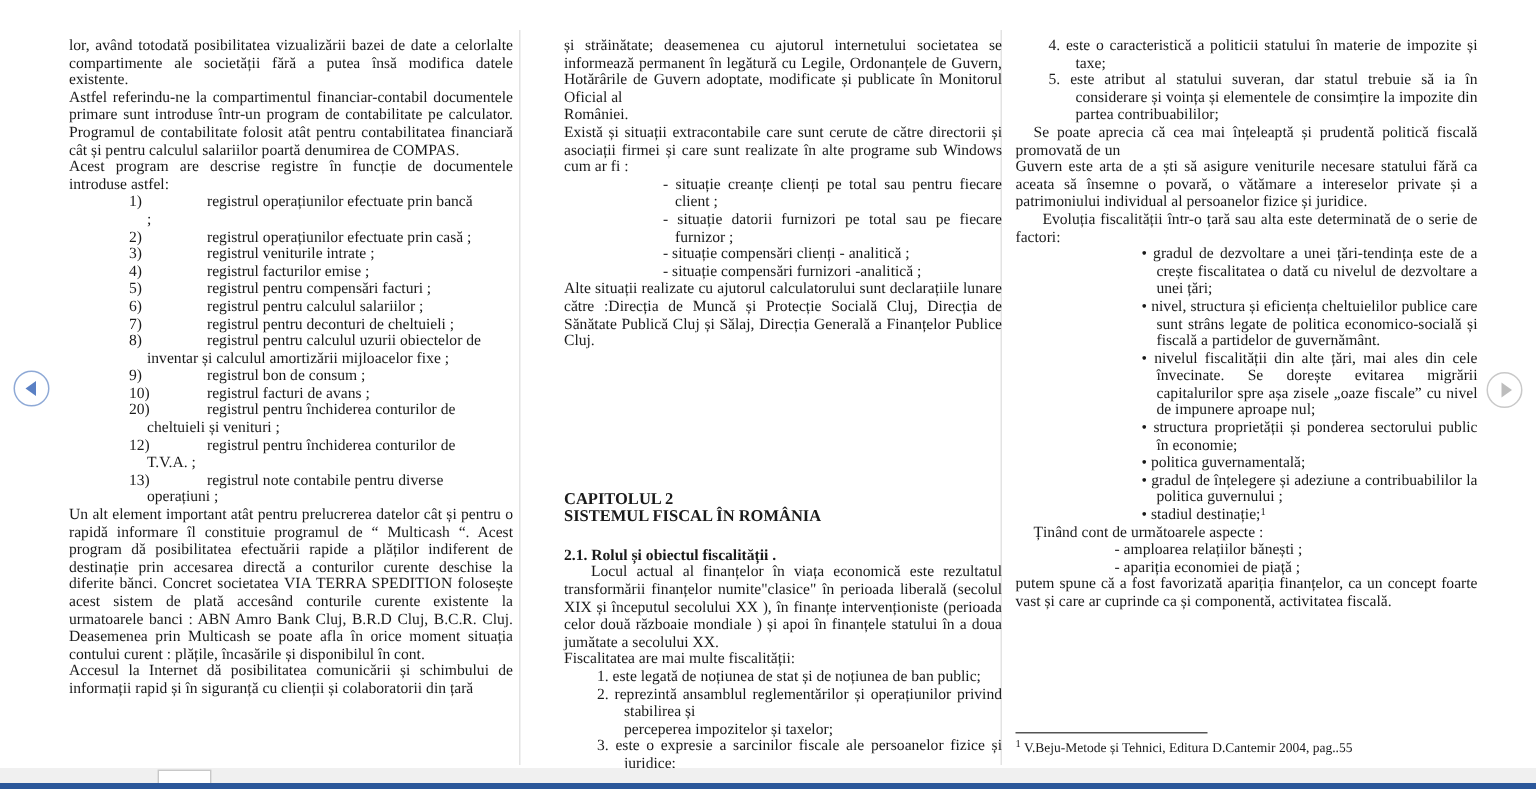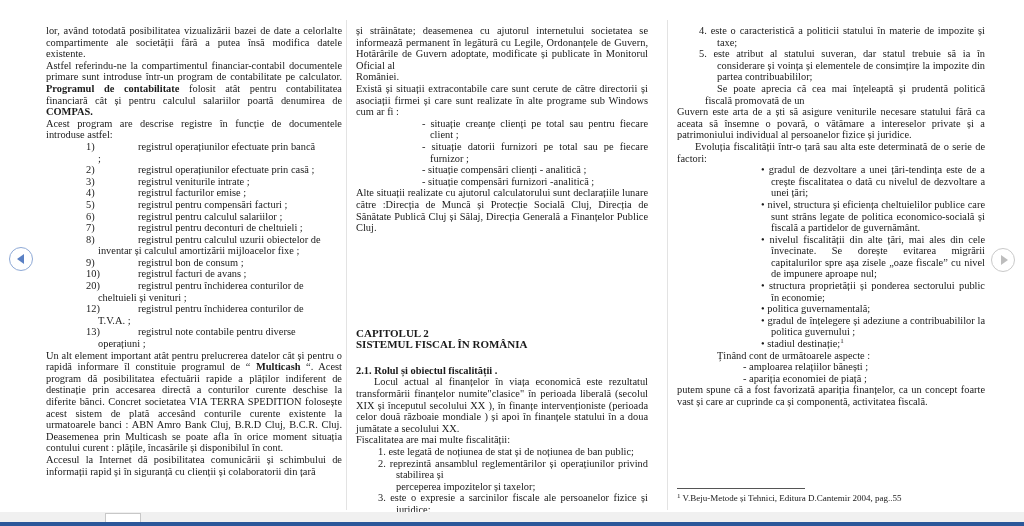--- a/index.html
+++ b/index.html
@@ -1,35 +1,35 @@
 <!DOCTYPE html>
 <html><head>
 <meta charset="utf-8">
 <style>
   html, body { margin:0; padding:0; }
   body { width:1024px; height:526px; overflow:hidden; background:#ffffff; position:relative;
          font-family:"Liberation Serif", serif; color:#1a1a1a; }
   .col { position:absolute; top:25px; font-size:10.4px; line-height:11.6px; text-align:justify; }
   #col1 { left:46px; width:296px; }
-  #col2 { left:356px; width:292px; }
+  #col2 { left:376px; width:292px; }
   #col3 { left:677px; width:308px; }
   .divider { position:absolute; top:20px; width:1px; background:#e3e3e3; }
   p { margin:0; }
   .reg { display:flex; }
   .reg .n { width:52px; padding-left:40px; flex:none; }
   .reg .t { flex:1; }
   .cont { padding-left:52px; }
   .dash { padding-left:74px; text-indent:-8px; }
   .num { padding-left:40px; text-indent:-18px; }
   .bul { padding-left:94px; text-indent:-10px; }
   .bul::before { content:"\2022  "; }
-  .ind { text-indent:12px;margin-left:28px; }
+  .ind { text-indent:12px; }
   .ind2 { text-indent:18px; }
   .center { font-weight:bold; }
-  b { font-weight:bold;margin-top:17px; }
+  b { font-weight:normal;margin-top:17px; }
   .fnline { position:absolute; left:677px; top:488px; width:128px; border-top:1px solid #555; }
   .fn { position:absolute; left:677px; top:493px; font-size:9px; }
   .nav { position:absolute; width:22px; height:22px; border-radius:50%; }
   #nav-prev { left:9px; top:247px; border:1.5px solid #8ea9d6; }
   #nav-next { left:991px; top:248px; border:1.5px solid #c9c9c9; }
   .tri-l { position:absolute; left:7px; top:6px; width:0; height:0; border-top:5px solid transparent; border-bottom:5px solid transparent; border-right:7px solid #5a80c4; }
   .tri-r { position:absolute; left:9px; top:6px; width:0; height:0; border-top:5px solid transparent; border-bottom:5px solid transparent; border-left:7px solid #bdbdbd; }
   .bottombar { position:absolute; left:0; top:512px; width:1024px; height:10px; background:#f0f0f0; }
   .thumb { position:absolute; left:105px; top:513px; width:34px; height:9px; background:#ffffff; border:1px solid #c8c8c8; }
   .bluestrip { position:absolute; left:0; top:522px; width:1024px; height:4px; background:#2b579a; }

